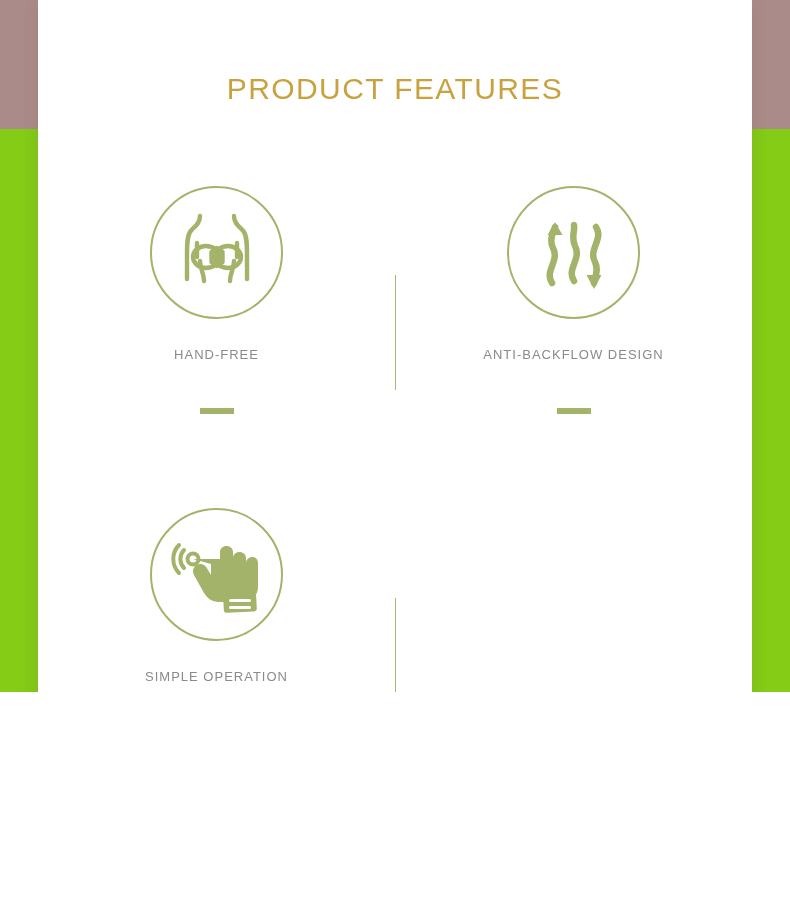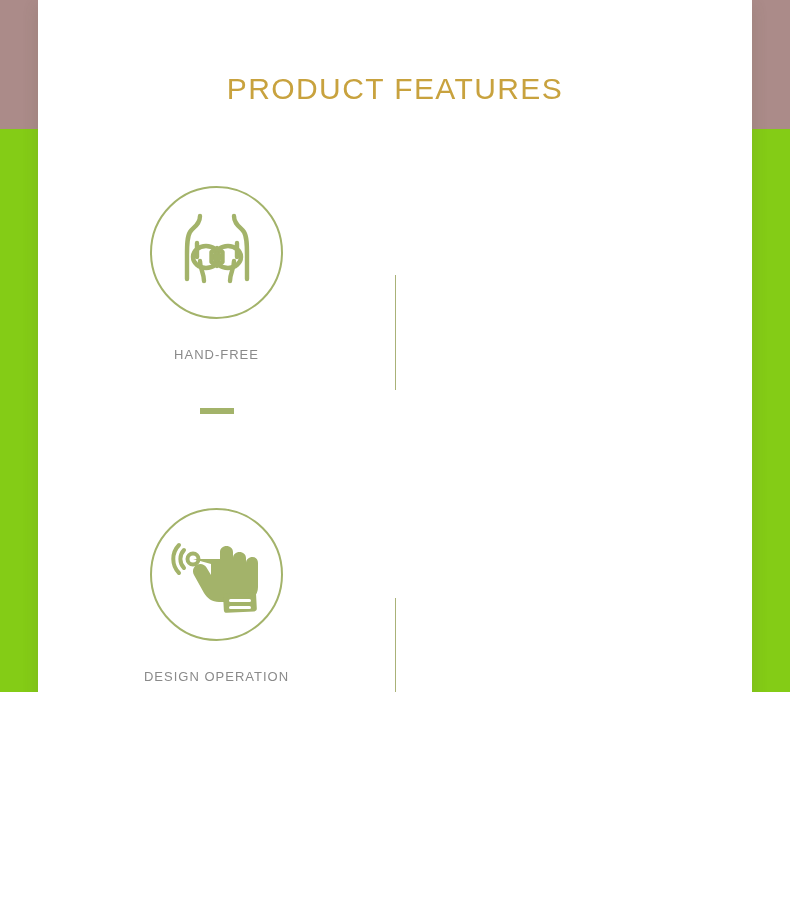--- a/index.html
+++ b/index.html
@@ -151,20 +151,33 @@
               <path d="M63 78 C63 70, 67 66, 67 58"></path>
               <ellipse cx="39" cy="54" rx="13" ry="11"></ellipse>
               <ellipse cx="61" cy="54" rx="13" ry="11"></ellipse>
               <path d="M50 45 L44.5 49 L44.5 59 L50 63 L55.5 59 L55.5 49 Z"></path>
             </svg>
           </div>
           <div class="feature-label">HAND-FREE</div>
           <div class="feature-dash"></div>
         </div>
 
+        <div class="feature-cell">
+          <div class="icon-circle">
+            <svg width="100" height="100" viewBox="0 0 100 100" fill="none" stroke="#a3b36a" stroke-width="6.5" stroke-linecap="round" stroke-linejoin="round">
+              <path d="M28 80 C20 68, 36 58, 29 45 C25 37, 29 30, 31 24"></path>
+              <path d="M31 19 L23.5 32 L38.5 32 Z" fill="#a3b36a" stroke="none"></path>
+              <path d="M50 78 C42 66, 58 56, 51 43 C47 35, 51 28, 50 22"></path>
+              <path d="M72 24 C80 36, 64 46, 71 59 C75 67, 71 74, 70 80"></path>
+              <path d="M70 86 L62.5 72 L77.5 72 Z" fill="#a3b36a" stroke="none"></path>
+            </svg>
+          </div>
+          <div class="feature-label">ANTI-BACKFLOW DESIGN</div>
+          <div class="feature-dash"></div>
+        </div>
 
         <div class="row-divider" id="divider-row-1"></div>
       </div>
 
       <div class="feature-row">
 
         <div class="feature-cell">
           <div class="icon-circle">
             <svg width="100" height="100" viewBox="0 0 100 100">
               <g fill="none" stroke="#a3b36a" stroke-width="4" stroke-linecap="round">
@@ -176,21 +189,21 @@
                        L66 33 C66 29.5, 69 27, 72.5 27 C76 27, 79 29.5, 79 33
                        L79 38 C79 34.5, 82 32, 85.5 32 C89 32, 91 34.5, 91 38
                        L91 62 C91 70, 85 77, 77 77 L52 77
                        C45 77, 40 73, 37 68 L27 50 C25 46.5, 26 42, 29.5 40 C33 38, 37.5 39, 39.5 42.5 L44 50 L44 39
                        Z" fill="#a3b36a" stroke="none"></path>
               <rect x="56" y="69" width="33" height="19" rx="3" transform="rotate(-3 56 69)" fill="#a3b36a"></rect>
               <rect x="62" y="74" width="22" height="3" rx="1.5" fill="#ffffff"></rect>
               <rect x="62" y="81" width="22" height="3" rx="1.5" fill="#ffffff"></rect>
             </svg>
           </div>
-          <div class="feature-label">DESIGN OPERATION</div>
+          <div class="feature-label">SIMPLE OPERATION</div>
           <div class="feature-dash"></div>
         </div>
 
 
         <div class="row-divider" id="divider-row-2"></div>
       </div>
 
     </div>
   </div>
 </div>

